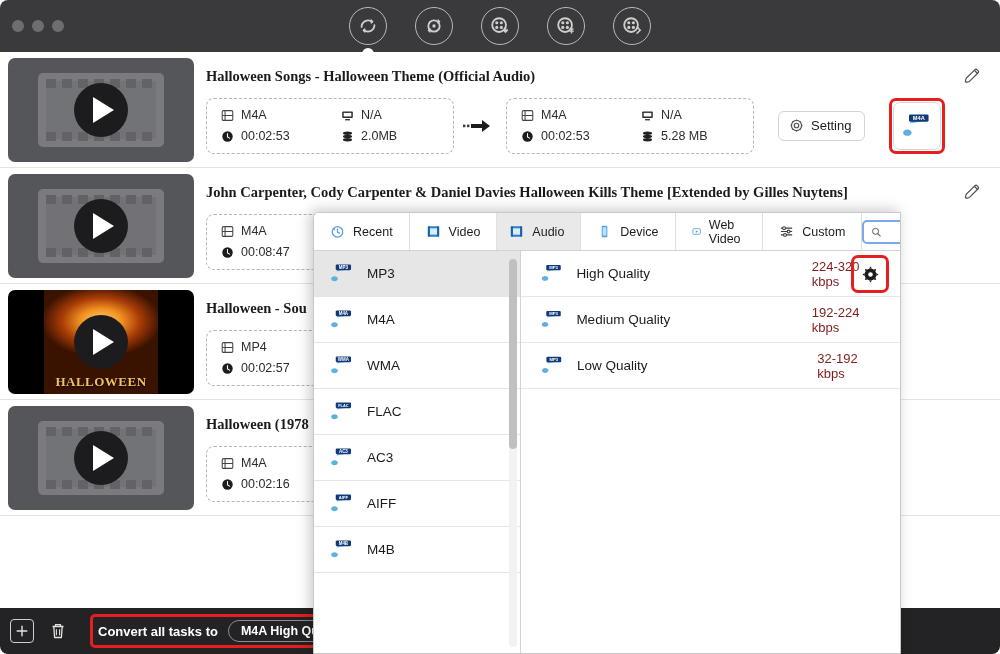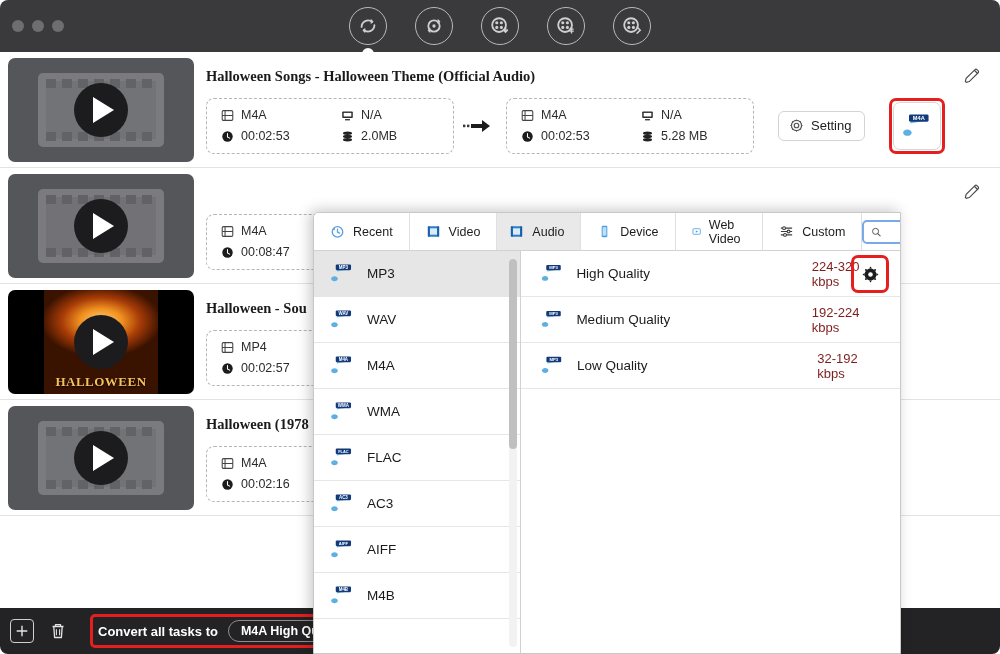--- a/index.html
+++ b/index.html
@@ -427,20 +427,21 @@
             <rect x="74" y="61" width="10" height="9"></rect>
               <rect x="90" y="61" width="10" height="9"></rect>
             <rect x="106" y="61" width="10" height="9"></rect>
           </g>
         </svg>
         <div class="playcircle">
             <div class="tri"></div>
           </div>
       </div>
       <div class="rowbody">
+        <div class="row-title">John Carpenter, Cody Carpenter &amp; Daniel Davies  Halloween Kills Theme [Extended by Gilles Nuytens]</div>
         <svg class="pencil" viewBox="0 0 24 24">
           <path d="M4 18.5l1-3.6L15.6 4.3a1.6 1.6 0 0 1 2.3 0l1.5 1.5a1.6 1.6 0 0 1 0 2.3L8.7 18.7l-3.6 1z" fill="none" stroke="#4a4a4a" stroke-width="1.4"></path>
           <path d="M14.8 5.1l3.9 3.9" fill="none" stroke="#4a4a4a" stroke-width="1.4"></path>
         </svg>
         <div class="metarow">
           <div class="metabox">
             <div class="metacol first">
               <div class="mline">
                 <svg width="13" height="13" viewBox="0 0 16 16">
                     <rect x="1.5" y="2" width="13" height="12" rx="1.5" fill="none" stroke="#444" stroke-width="1.3"></rect>
@@ -636,29 +637,20 @@
         <div class="fitem active">
           <svg width="28" height="25" viewBox="0 0 40 36">
             <path d="M14 25.5c0 2-2.2 3.6-4.8 3.6S4.4 27.5 4.4 25.5 6.6 21.9 9.2 21.9 14 23.5 14 25.5z" fill="#5fb0e0"></path>
             <path d="M12.6 25.5V10.6l18-3.4v4.6l-18 3.3z" fill="#78c2ea"></path>
             <rect x="11" y="5" width="22" height="8.2" rx="1.6" fill="#123a7a"></rect>
             <text x="22" y="11.3" font-size="6.4" font-weight="bold" fill="#fff" text-anchor="middle" font-family="Liberation Sans, sans-serif">MP3</text>
           </svg>
           <span>MP3</span>
         </div>
 
-        <div class="fitem">
-          <svg width="28" height="25" viewBox="0 0 40 36">
-            <path d="M14 25.5c0 2-2.2 3.6-4.8 3.6S4.4 27.5 4.4 25.5 6.6 21.9 9.2 21.9 14 23.5 14 25.5z" fill="#5fb0e0"></path>
-            <path d="M12.6 25.5V10.6l18-3.4v4.6l-18 3.3z" fill="#78c2ea"></path>
-            <rect x="11" y="5" width="22" height="8.2" rx="1.6" fill="#123a7a"></rect>
-            <text x="22" y="11.3" font-size="6.4" font-weight="bold" fill="#fff" text-anchor="middle" font-family="Liberation Sans, sans-serif">WAV</text>
-          </svg>
-          <span>WAV</span>
-        </div>
 
         <div class="fitem">
           <svg width="28" height="25" viewBox="0 0 40 36">
             <path d="M14 25.5c0 2-2.2 3.6-4.8 3.6S4.4 27.5 4.4 25.5 6.6 21.9 9.2 21.9 14 23.5 14 25.5z" fill="#5fb0e0"></path>
             <path d="M12.6 25.5V10.6l18-3.4v4.6l-18 3.3z" fill="#78c2ea"></path>
             <rect x="11" y="5" width="22" height="8.2" rx="1.6" fill="#123a7a"></rect>
             <text x="22" y="11.3" font-size="6.4" font-weight="bold" fill="#fff" text-anchor="middle" font-family="Liberation Sans, sans-serif">M4A</text>
           </svg>
           <span>M4A</span>
         </div>

